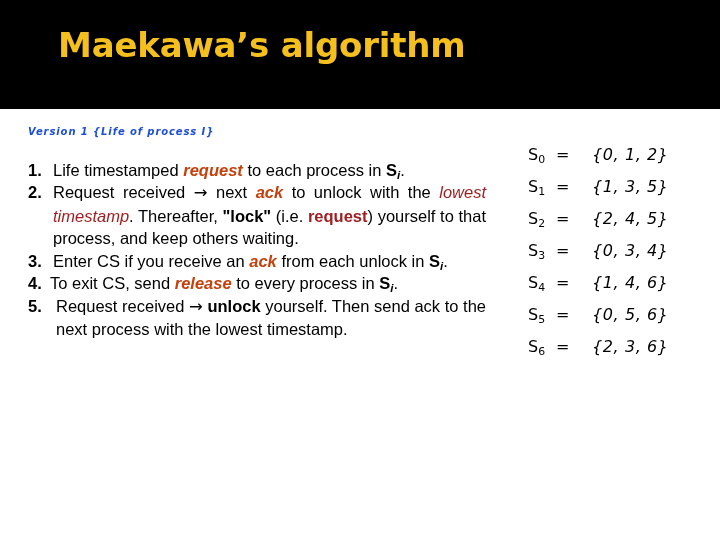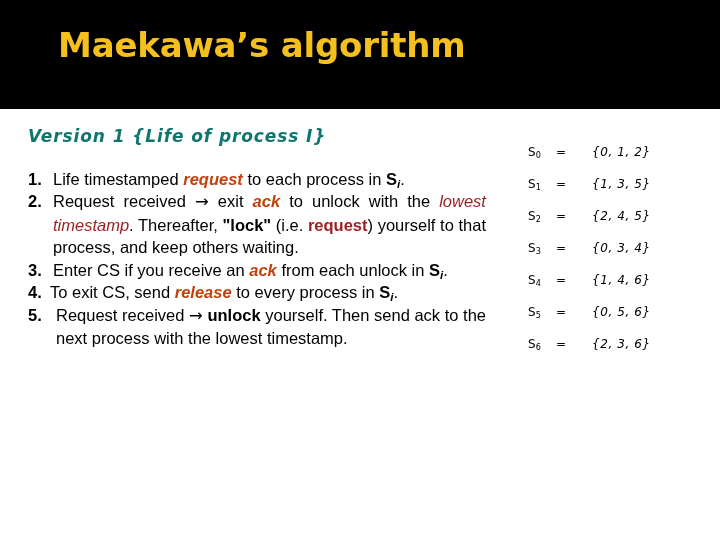--- a/index.html
+++ b/index.html
@@ -44,24 +44,24 @@
 
   
   .left-col {
     position: absolute;
     left: 28px;
     top: 126px;
     width: 458px;
   }
   .version-heading {
     font-family: "DejaVu Sans", sans-serif;
-    font-size: 17px;
+    font-size: 10px;
     font-weight: bold;
     font-style: italic;
-    color: #0f766e;
+    color: #1d4ed8;
     letter-spacing: 0.9px;
     margin: 0 0 22px 0;
     white-space: nowrap;
   }
 
   ol.steps {
     list-style: none;
     margin: 0;
     padding: 0;
     font-family: "Liberation Sans", sans-serif;
@@ -104,21 +104,21 @@
     top: 0.28em;
   }
   .arrow { font-family: "DejaVu Sans", sans-serif; }
 
   
   .right-col {
     position: absolute;
     left: 528px;
     top: 145px;
     font-family: "DejaVu Sans", sans-serif;
-    font-size: 12px;
+    font-size: 16px;
     color: #000000;
   }
   .set-row {
     display: flex;
     align-items: baseline;
     height: 32px;
   }
   .set-name {
     width: 28px;
     font-weight: normal;
@@ -148,21 +148,21 @@
 
   <div class="left-col">
     <div class="version-heading">Version 1 {Life of process I}</div>
     <ol class="steps" id="steps-list">
         <li>
           <span class="num">1.</span>
           <span class="body"><span>Life timestamped </span><span class="red-bi">request</span><span> to each process in </span><span class="s-term">S<sub>i</sub></span><span>.</span></span>
         </li>
         <li>
           <span class="num">2.</span>
-          <span class="body"><span>Request received </span><span class="arrow">→</span><span> exit </span><span class="red-bi">ack</span><span> to unlock with the </span><span class="red-i">lowest timestamp</span><span>. Thereafter, </span><span class="blk-b">"lock"</span><span> (i.e. </span><span class="red-b">request</span><span>) yourself to that process, and keep others waiting.</span></span>
+          <span class="body"><span>Request received </span><span class="arrow">→</span><span> next </span><span class="red-bi">ack</span><span> to unlock with the </span><span class="red-i">lowest timestamp</span><span>. Thereafter, </span><span class="blk-b">"lock"</span><span> (i.e. </span><span class="red-b">request</span><span>) yourself to that process, and keep others waiting.</span></span>
         </li>
         <li>
           <span class="num">3.</span>
           <span class="body"><span>Enter CS if you receive an </span><span class="red-bi">ack</span><span> from each unlock in </span><span class="s-term">S<sub>i</sub></span><span>.</span></span>
         </li>
         <li class="num-tight">
           <span class="num">4.</span>
           <span class="body"><span>To exit CS, send </span><span class="red-bi">release</span><span> to every process in </span><span class="s-term">S<sub>i</sub></span><span>.</span></span>
         </li>
         <li class="num-wide">

